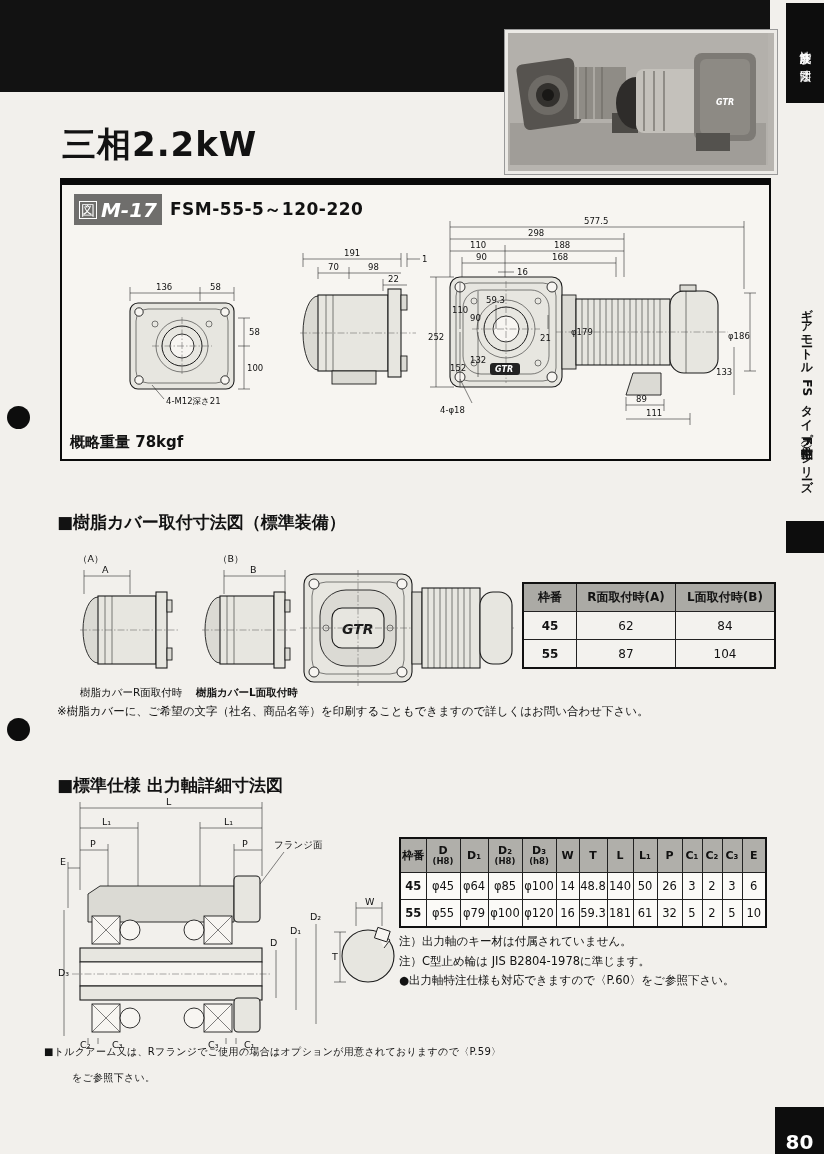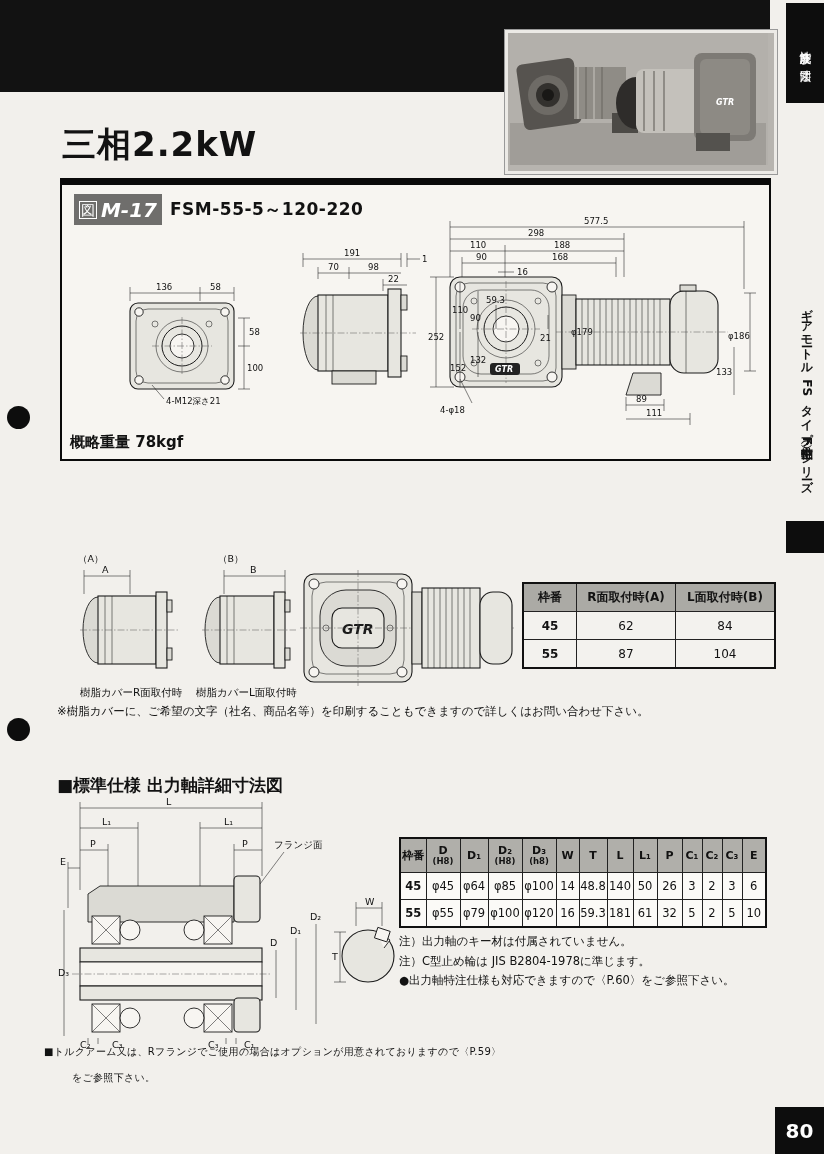--- a/index.html
+++ b/index.html
@@ -45,21 +45,21 @@
   .foot{font-size:10px;font-weight:400;letter-spacing:.3px;}
   
   .vtext{writing-mode:vertical-rl;text-orientation:mixed;}
   #sidetab{left:786px;top:3px;width:38px;height:100px;background:#0d0d0d;color:#fff;
            display:flex;align-items:center;justify-content:center;}
   #sidetab div{font-size:11.5px;letter-spacing:1px;}
   #sideseries{left:789px;top:262px;height:262px;width:26px;font-size:12px;font-weight:700;
               display:flex;align-items:flex-start;justify-content:center;}
   #sidebar2{left:786px;top:521px;width:38px;height:32px;background:#0d0d0d;}
   #pagenum{left:775px;top:1107px;width:49px;height:47px;background:#0d0d0d;color:#fff;
-           display:flex;align-items:center;justify-content:center;font-size:20px;font-weight:800;}
+           display:flex;align-items:flex-end;justify-content:center;font-size:20px;font-weight:800;}
   
   svg{overflow:visible;}
   .ln{stroke:#1c1c1c;stroke-width:1;fill:none;}
   .th{stroke:#1c1c1c;stroke-width:.55;fill:none;}
   .fl{fill:#e7e6e0;stroke:#1c1c1c;stroke-width:1.1;}
   .fl2{fill:#dbdad4;stroke:#1c1c1c;stroke-width:.9;}
   .wh{fill:#f7f5f1;stroke:#1c1c1c;stroke-width:.9;}
   .cl{stroke:#555;stroke-width:.5;stroke-dasharray:7 2 1.5 2;fill:none;}
   .dim{font-size:8.5px;fill:#111;}
   .dim2{font-size:9.5px;fill:#111;}
@@ -272,20 +272,21 @@
       <line x1="32" y1="160" x2="44" y2="184" class="th"></line>
       <text x="12" y="194" class="dim">4-φ18</text>
     </svg>
 
     <div class="abs" id="weight">概略重量  78kgf</div>
   </div>
 
   <div class="abs dot" style="left:7px;top:406px;"></div>
   <div class="abs dot" style="left:7px;top:718px;"></div>
 
+  <div class="abs h2" style="left:57px;top:511px;">■樹脂カバー取付寸法図（標準装備）</div>
 
   <svg class="abs" style="left:72px;top:550px;" width="118" height="132" viewBox="0 0 118 132">
     <text x="6" y="12" class="dim2">（A）</text>
     <line x1="12" y1="26" x2="58" y2="26" class="th"></line>
     <line x1="12" y1="20" x2="12" y2="44" class="th"></line>
       <line x1="58" y1="20" x2="58" y2="44" class="th"></line>
     <text x="30" y="23" class="dim2">A</text>
     <ellipse cx="26" cy="80" rx="15" ry="33" class="fl2"></ellipse>
     <rect x="26" y="46" width="58" height="68" class="fl"></rect>
     <line x1="33" y1="46" x2="33" y2="114" class="th"></line>
@@ -335,21 +336,21 @@
         <line x1="146" y1="22" x2="146" y2="102"></line>
       <line x1="152" y1="22" x2="152" y2="102"></line>
         <line x1="158" y1="22" x2="158" y2="102"></line>
       <line x1="164" y1="22" x2="164" y2="102"></line>
         <line x1="170" y1="22" x2="170" y2="102"></line>
     </g>
     <rect x="180" y="26" width="32" height="72" rx="13" class="fl"></rect>
   </svg>
 
   <div class="abs caption" style="left:80px;top:686px;">樹脂カバーR面取付時</div>
-  <div class="abs caption" style="left:196px;top:686px;">樹脂カバーL面取付時</div>
+  <div class="abs caption" style="left:196px;top:686px;font-weight:bold;">樹脂カバーL面取付時</div>
 
   <table class="abs rtable" style="left:522px;top:582px;">
     <tbody>
         <tr>
       <th style="width:50px;">枠番</th>
       <th style="width:96px;">R面取付時(A)</th>
       <th style="width:96px;">L面取付時(B)</th>
     </tr>
     <tr>
       <td class="b">45</td>

